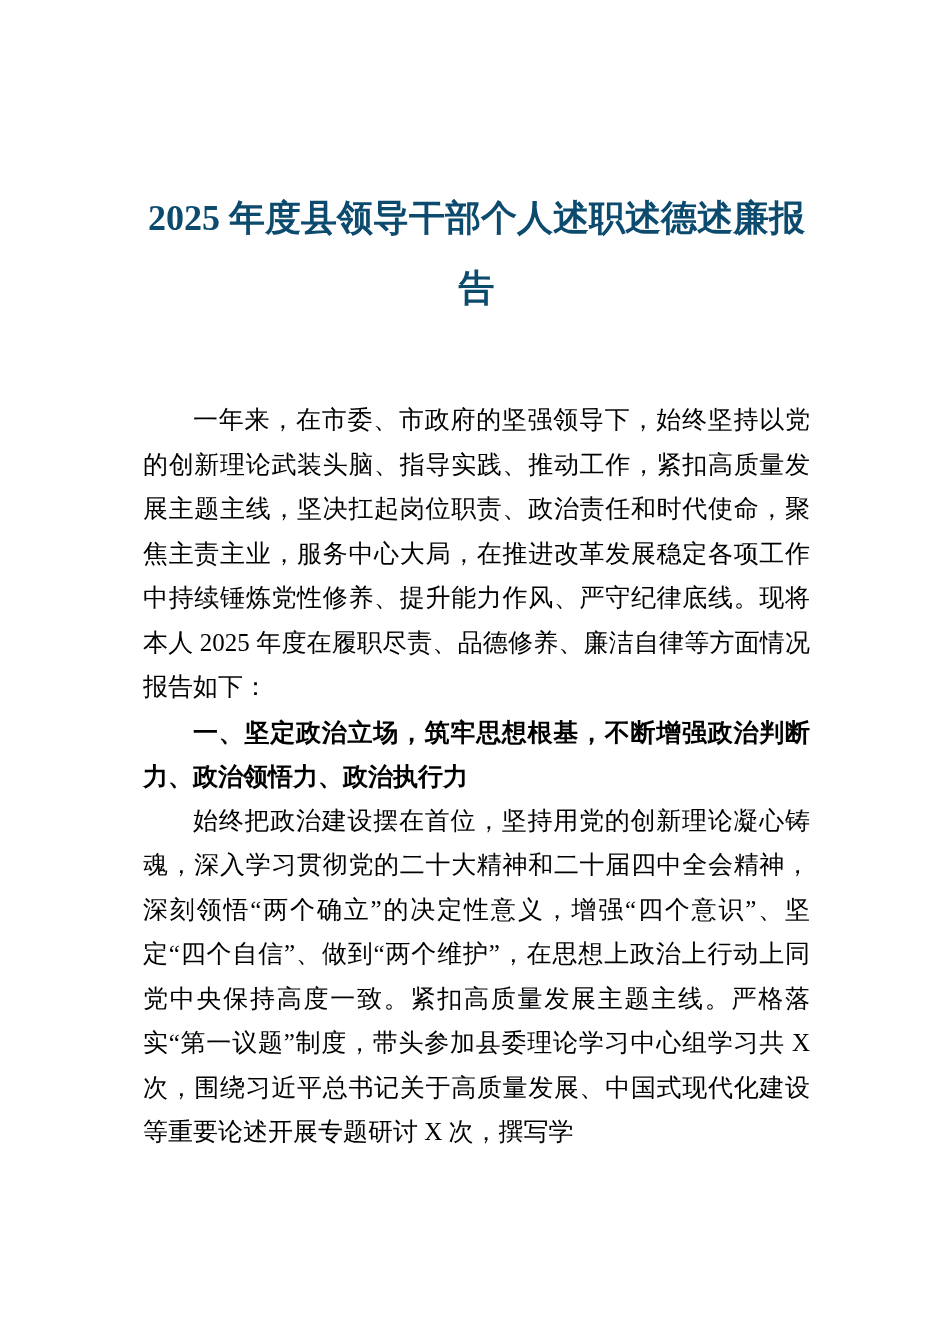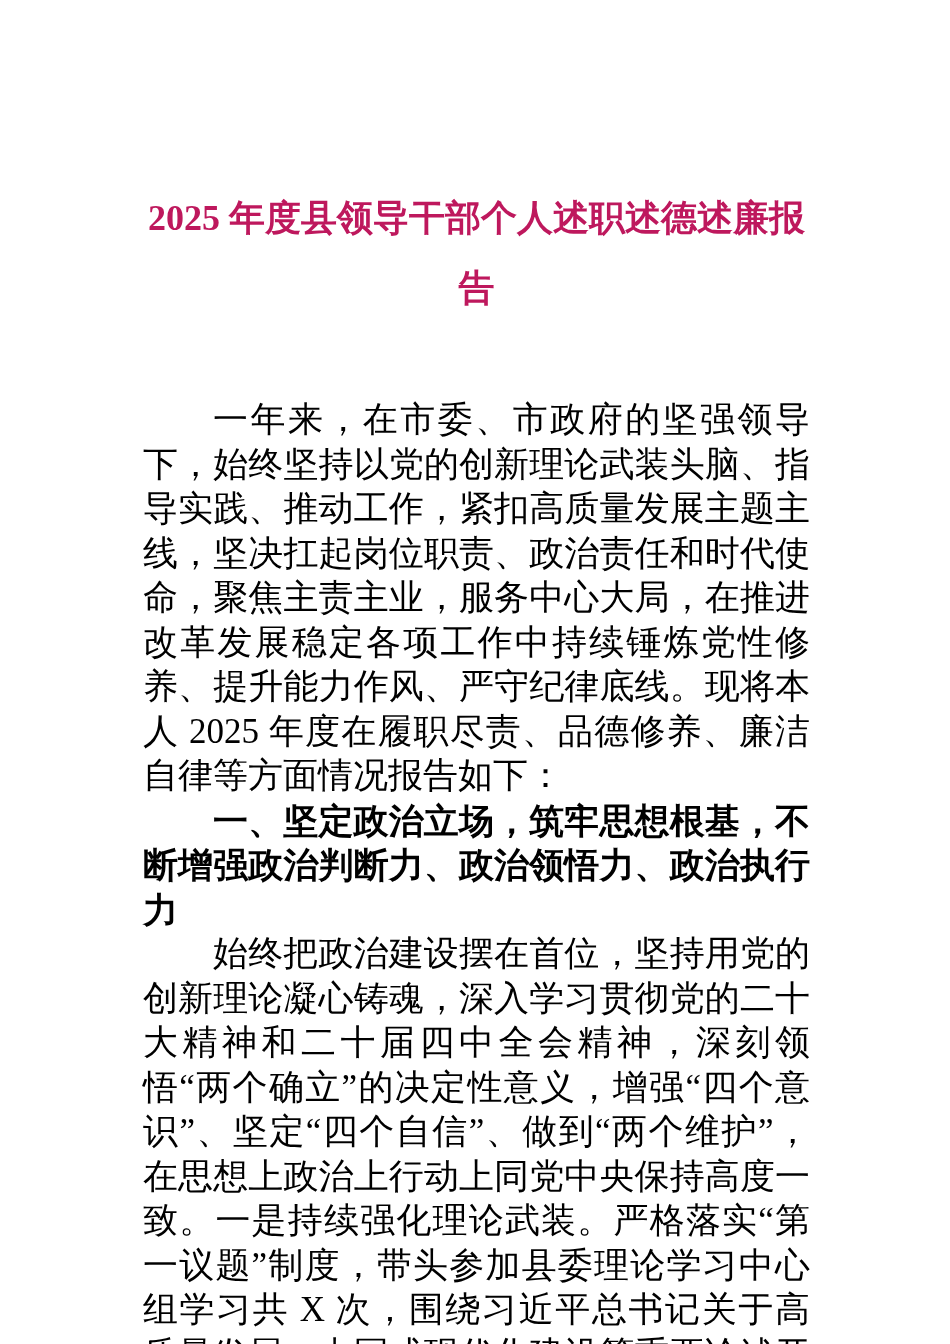--- a/index.html
+++ b/index.html
@@ -21,27 +21,27 @@
     padding: 0 140px 0 143px;
     position: relative;
   }
   .doc-title {
     margin-top: 183px;
     font-family: "Liberation Serif", "DejaVu Serif", serif;
     font-size: 36px;
     font-weight: bold;
     line-height: 70px;
     text-align: center;
-    color: #be185d;
+    color: #0c4a6e;
   }
   .doc-body {
     margin-top: 75px;
   }
   .doc-body p {
-    font-size: 35px;
+    font-size: 25px;
     line-height: 44.5px;
     text-align: justify;
     text-indent: 2em;
     color: #000000;
     word-break: break-all;
   }
   p.body-para {
     font-family: "Liberation Serif", "DejaVu Serif", serif;
     font-weight: normal;
   }
@@ -53,16 +53,16 @@
 </head>
 <body>
 
 <div class="page">
 
   <h1 class="doc-title">2025 年度县领导干部个人述职述德述廉报告</h1>
 
   <div class="doc-body">
     <p class="body-para">一年来，在市委、市政府的坚强领导下，始终坚持以党的创新理论武装头脑、指导实践、推动工作，紧扣高质量发展主题主线，坚决扛起岗位职责、政治责任和时代使命，聚焦主责主业，服务中心大局，在推进改革发展稳定各项工作中持续锤炼党性修养、提升能力作风、严守纪律底线。现将本人 2025 年度在履职尽责、品德修养、廉洁自律等方面情况报告如下：</p>
     <p class="section-heading">一、坚定政治立场，筑牢思想根基，不断增强政治判断力、政治领悟力、政治执行力</p>
-    <p class="body-para">始终把政治建设摆在首位，坚持用党的创新理论凝心铸魂，深入学习贯彻党的二十大精神和二十届四中全会精神，深刻领悟“两个确立”的决定性意义，增强“四个意识”、坚定“四个自信”、做到“两个维护”，在思想上政治上行动上同党中央保持高度一致。一是持续强化理论武装。严格落实“第一议题”制度，带头参加县委理论学习中心组学习共 X 次，围绕习近平总书记关于高质量发展、中国式现代化建设等重要论述开展专题研讨 X 次，撰写学</p>
+    <p class="body-para">始终把政治建设摆在首位，坚持用党的创新理论凝心铸魂，深入学习贯彻党的二十大精神和二十届四中全会精神，深刻领悟“两个确立”的决定性意义，增强“四个意识”、坚定“四个自信”、做到“两个维护”，在思想上政治上行动上同党中央保持高度一致。紧扣高质量发展主题主线。严格落实“第一议题”制度，带头参加县委理论学习中心组学习共 X 次，围绕习近平总书记关于高质量发展、中国式现代化建设等重要论述开展专题研讨 X 次，撰写学</p>
   </div>
 
 </div>
 
 </body></html>

